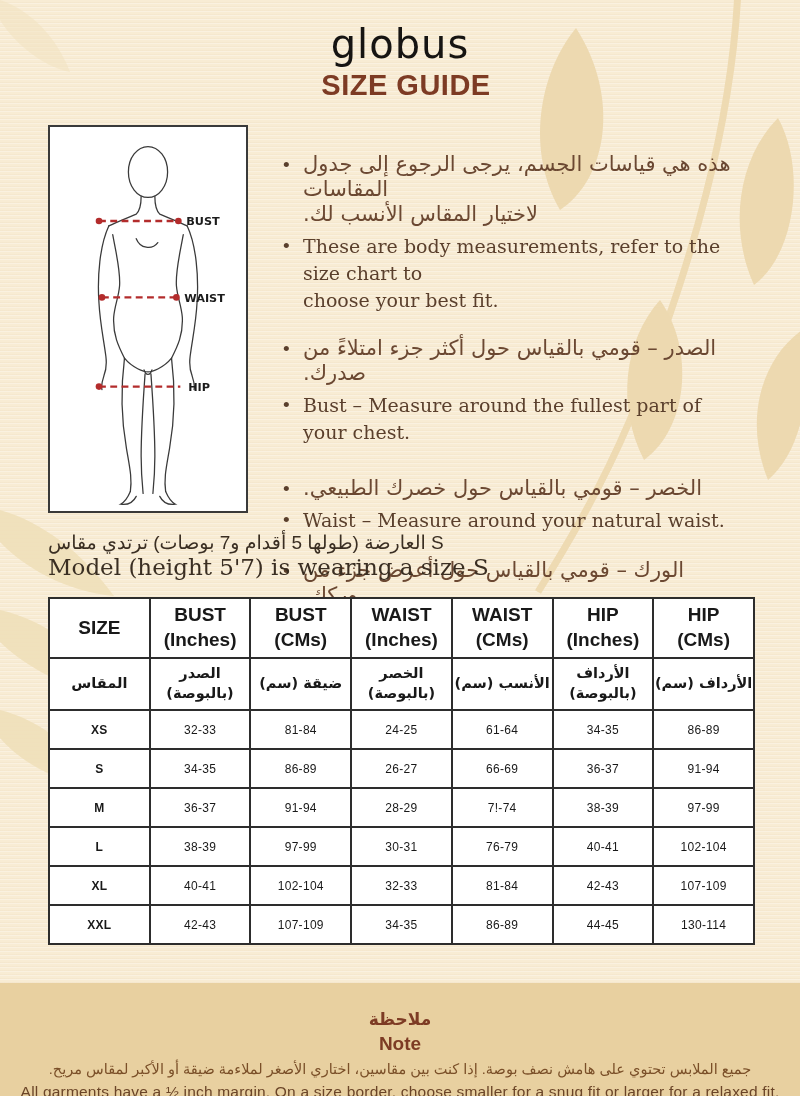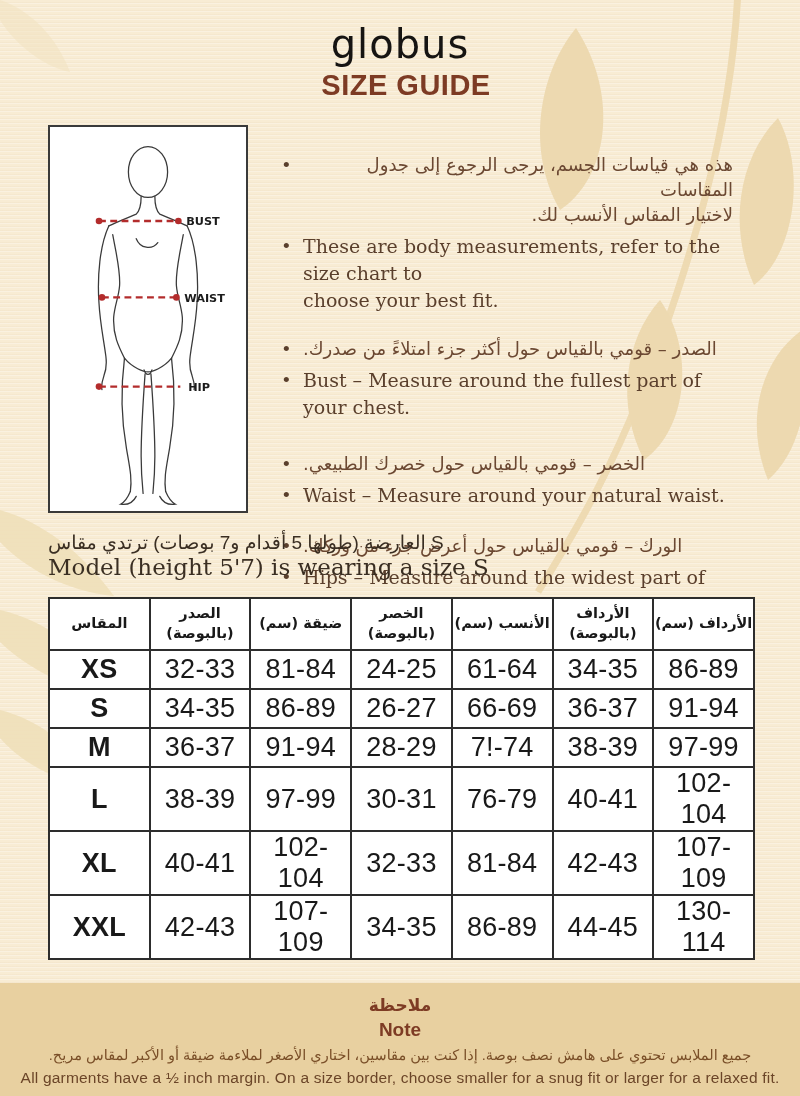--- a/index.html
+++ b/index.html
@@ -40,23 +40,23 @@
   .figure-box svg{display:block;width:100%;height:100%;}
 
   
   .bullets{position:absolute;left:283px;top:152px;width:450px;}
   .bullet-item{display:flex;align-items:flex-start;}
   .bullet-item .dot{
     width:20px;flex:0 0 20px;color:#5a3f2c;font-size:19px;line-height:25px;
   }
   .btext{white-space:pre-line;display:block;}
   .btext.ar{
-    direction:rtl;text-align:right;
+    direction:rtl;text-align:left;
     font-family:"DejaVu Sans",sans-serif;
-    font-size:18px;line-height:25px;color:#6b4832;
+    font-size:21px;line-height:25px;color:#6b4832;
   }
   .btext.en{
     font-family:"DejaVu Serif","Liberation Serif",serif;
     font-size:19px;line-height:27px;color:#5a3f2c;
   }
   .mb-inner{margin-bottom:6px;}
   .mb-g1{margin-bottom:22px;}
   .mb-g2{margin-bottom:30px;}
   .mb-g3{margin-bottom:24px;}
 
@@ -78,27 +78,27 @@
     border:2px solid #2d2d2d;text-align:center;vertical-align:middle;
     padding:0;color:#191919;overflow:hidden;
   }
   .size-table .row-hen th{
     height:58px;font-size:19px;font-weight:bold;line-height:1.3;white-space:pre-line;
   }
   .size-table .row-har th{
     height:50px;font-family:"DejaVu Sans",sans-serif;
     font-size:14.5px;font-weight:bold;line-height:1.35;white-space:pre-line;direction:rtl;
   }
-  .size-table .data-row td{height:37px;font-size:27px;letter-spacing:.3px;margin-top:45px;}
+  .size-table .data-row td{height:37px;font-size:12px;letter-spacing:.3px;margin-top:45px;}
   .size-table .data-row td.size-cell{font-weight:bold;}
 
   
   .footer{
     position:absolute;left:0;top:983px;width:800px;height:113px;
-    background:#e8d0a0;text-align:center;box-sizing:border-box;padding-top:10px;
+    background:#e8d0a0;text-align:center;box-sizing:border-box;padding-top:24px;
   }
   .footer .t-ar{
     font-family:"DejaVu Sans",sans-serif;font-size:17px;font-weight:bold;color:#7d3b24;line-height:24px;
   }
   .footer .t-en{
     font-size:19px;font-weight:bold;color:#7d3b24;line-height:25px;
   }
   .footer .b-ar{
     direction:rtl;font-family:Liberation Sans, sans-serif;
     font-size:14.5px;color:#7a4f28;line-height:23px;margin-top:2px;
@@ -214,20 +214,35 @@
     </div>
   </div>
 
   <div class="model-note">
     <div class="ar">العارضة (طولها 5 أقدام و7 بوصات) ترتدي مقاس S</div>
     <div class="en">Model (height 5'7) is wearing a size S</div>
   </div>
 
   <table class="size-table">
     <tbody>
+      <tr class="row-hen">
+        <th>SIZE</th>
+        <th>BUST
+(Inches)</th>
+        <th>BUST
+(CMs)</th>
+        <th>WAIST
+(Inches)</th>
+        <th>WAIST
+(CMs)</th>
+        <th>HIP
+(Inches)</th>
+        <th>HIP
+(CMs)</th>
+      </tr>
       <tr class="row-har">
         <th>المقاس</th>
         <th>الصدر
 (بالبوصة)</th>
         <th>ضيقة (سم)</th>
         <th>الخصر
 (بالبوصة)</th>
         <th>الأنسب (سم)</th>
         <th>الأرداف
 (بالبوصة)</th>

